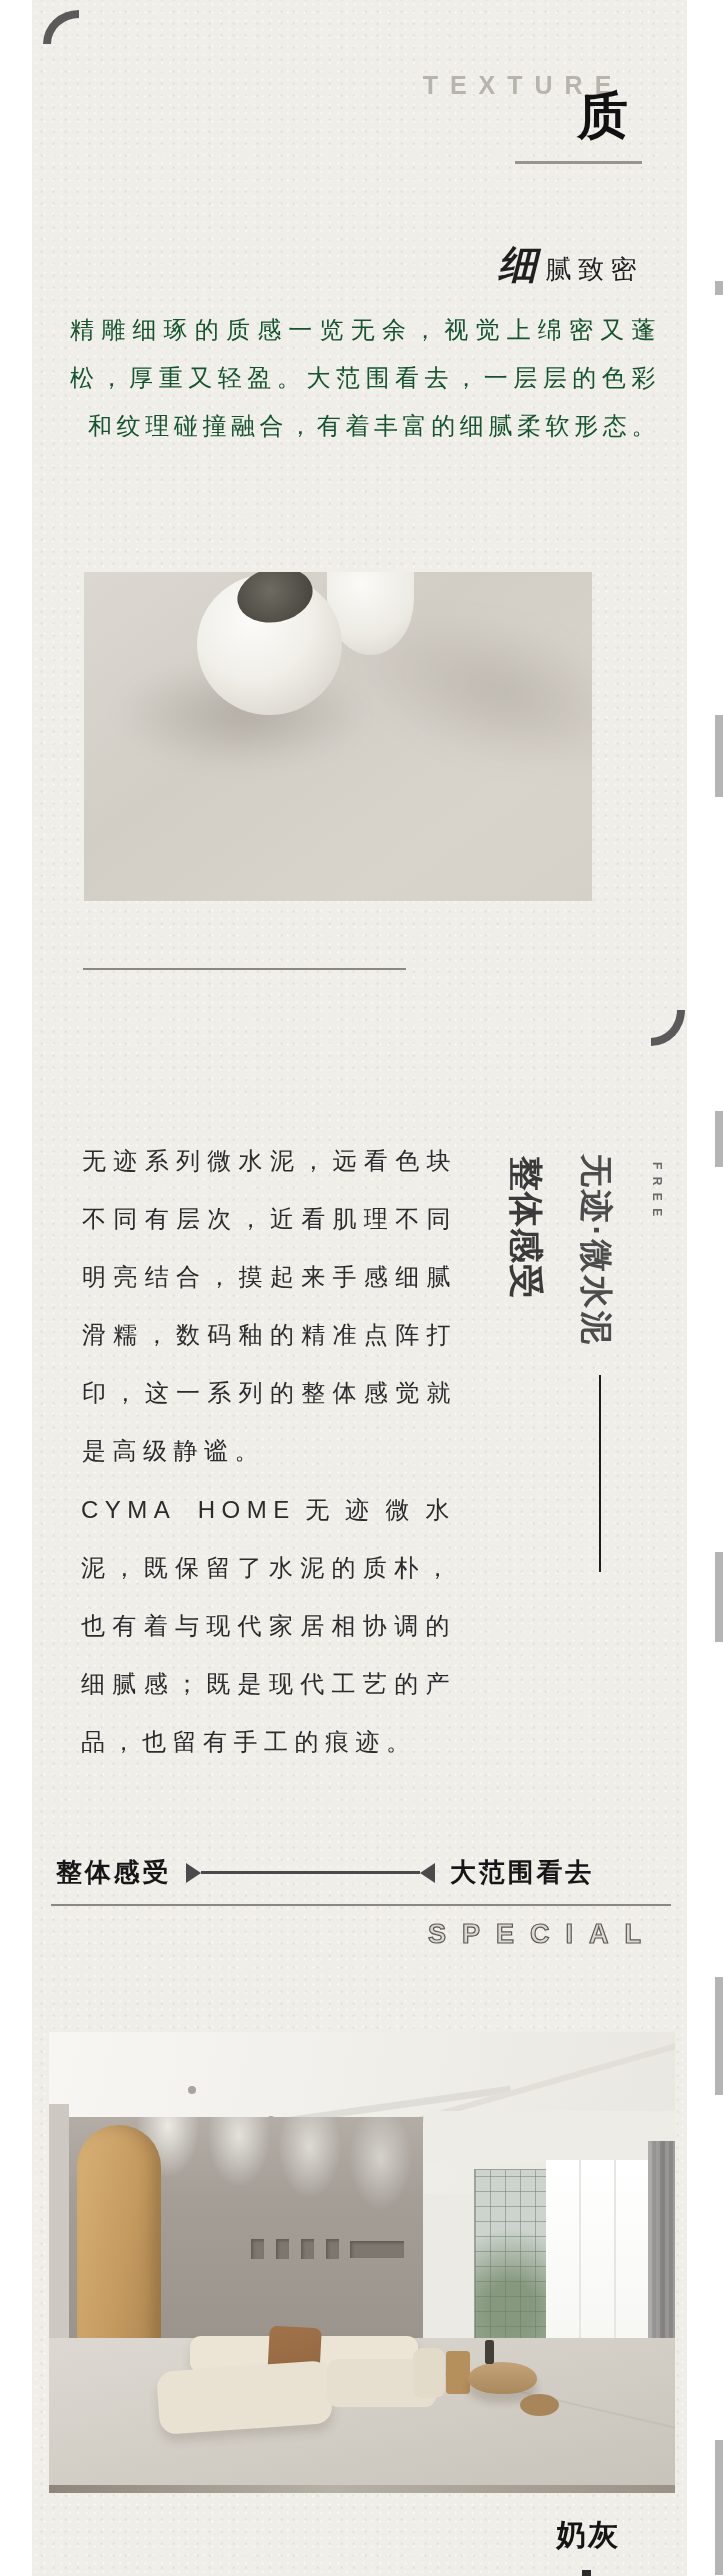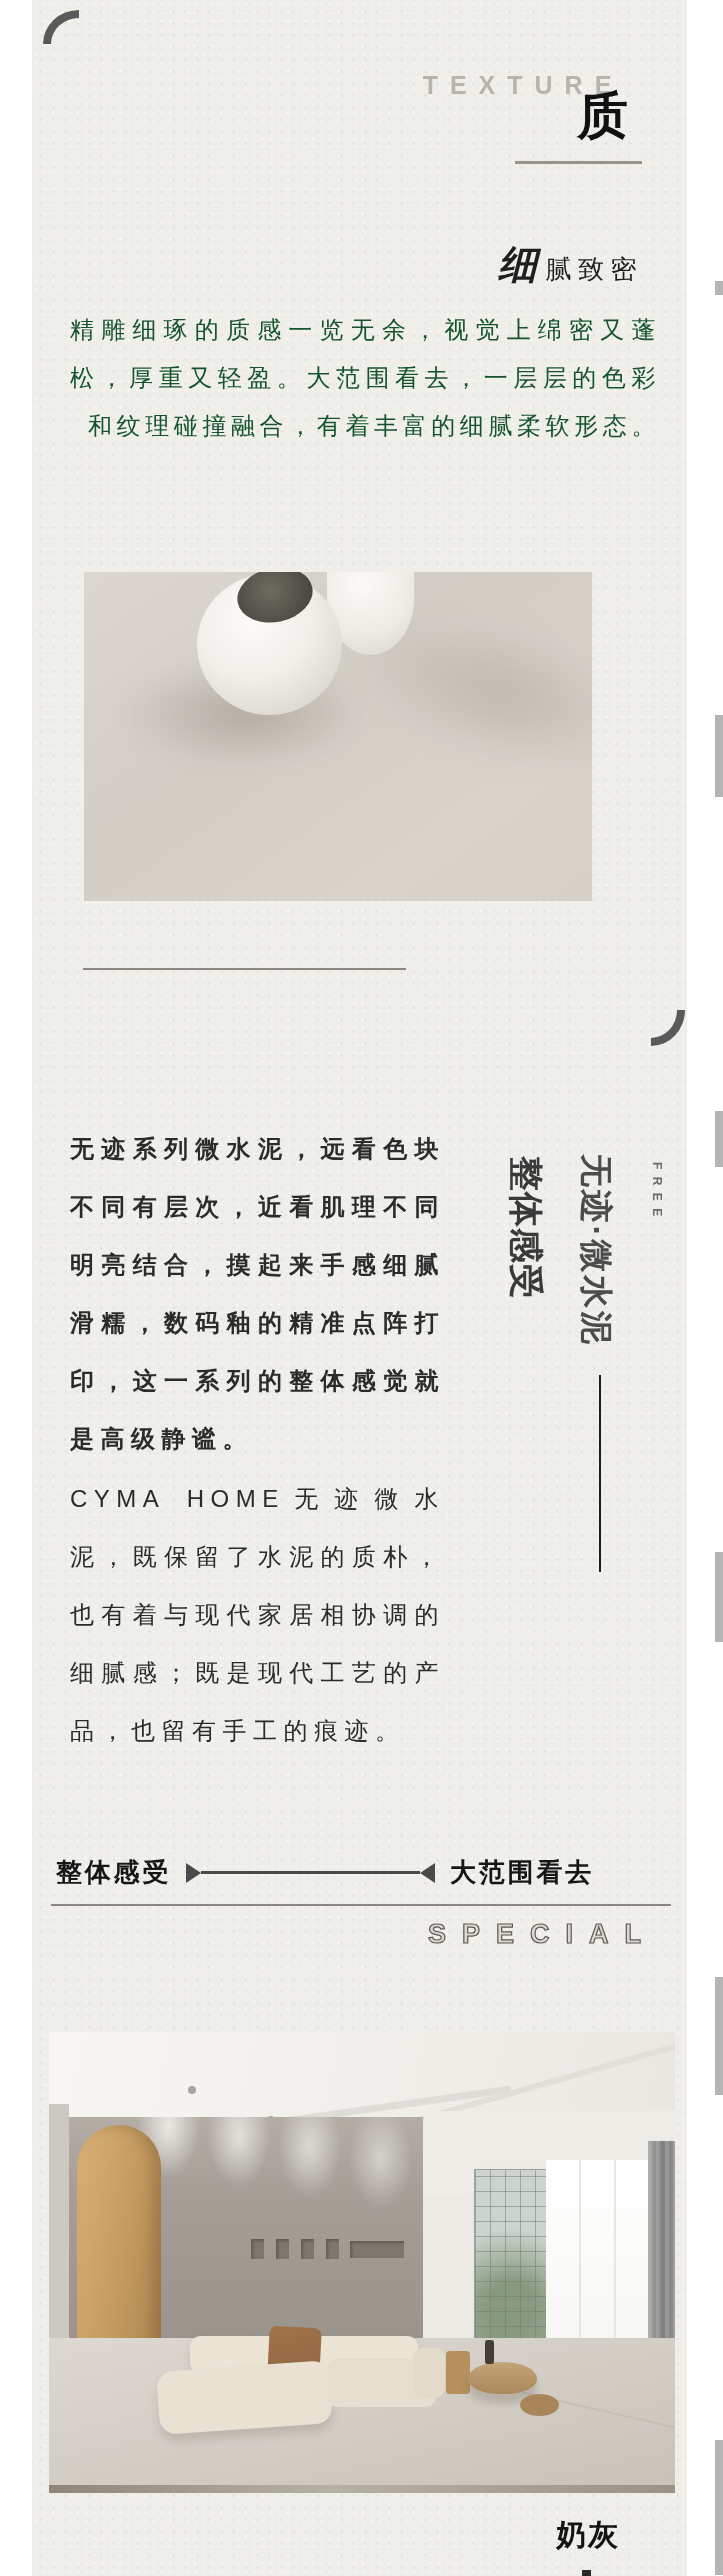--- a/index.html
+++ b/index.html
@@ -157,22 +157,22 @@
   <div class="abs vase-shadow1"></div>
   <div class="abs vase-shadow2"></div>
   <div class="abs tall-vase"></div>
   <div class="abs round-vase"></div>
   <div class="abs vase-opening"></div>
 </div>
 
 <div class="abs short-rule"></div>
 <div class="abs arc-br"></div>
 
-<p class="abs para-col para2" style="margin:0;font-weight:bold;">无迹系列微水泥，远看色块不同有层次，近看肌理不同明亮结合，摸起来手感细腻滑糯，数码釉的精准点阵打印，这一系列的整体感觉就是高级静谧。</p>
-<p class="abs para-col para3" style="margin:0;">CYMA HOME无迹微水泥，既保留了水泥的质朴，也有着与现代家居相协调的细腻感；既是现代工艺的产品，也留有手工的痕迹。</p>
+<p class="abs para-col para2" style="margin:12px;">无迹系列微水泥，远看色块不同有层次，近看肌理不同明亮结合，摸起来手感细腻滑糯，数码釉的精准点阵打印，这一系列的整体感觉就是高级静谧。</p>
+<p class="abs para-col para3" style="margin:11px;">CYMA HOME无迹微水泥，既保留了水泥的质朴，也有着与现代家居相协调的细腻感；既是现代工艺的产品，也留有手工的痕迹。</p>
 
 <div class="abs vrot free-tag">FREE</div>
 <div class="abs vrot v-title">无迹·微水泥</div>
 <div class="abs vrot v-subtitle">整体感受</div>
 <div class="abs v-line"></div>
 
 <div class="abs thumb" style="top:281px;height:14px;"></div>
 <div class="abs thumb" style="top:715px;height:82px;"></div>
 <div class="abs thumb" style="top:1111px;height:56px;"></div>
 <div class="abs thumb" style="top:1552px;height:90px;"></div>

